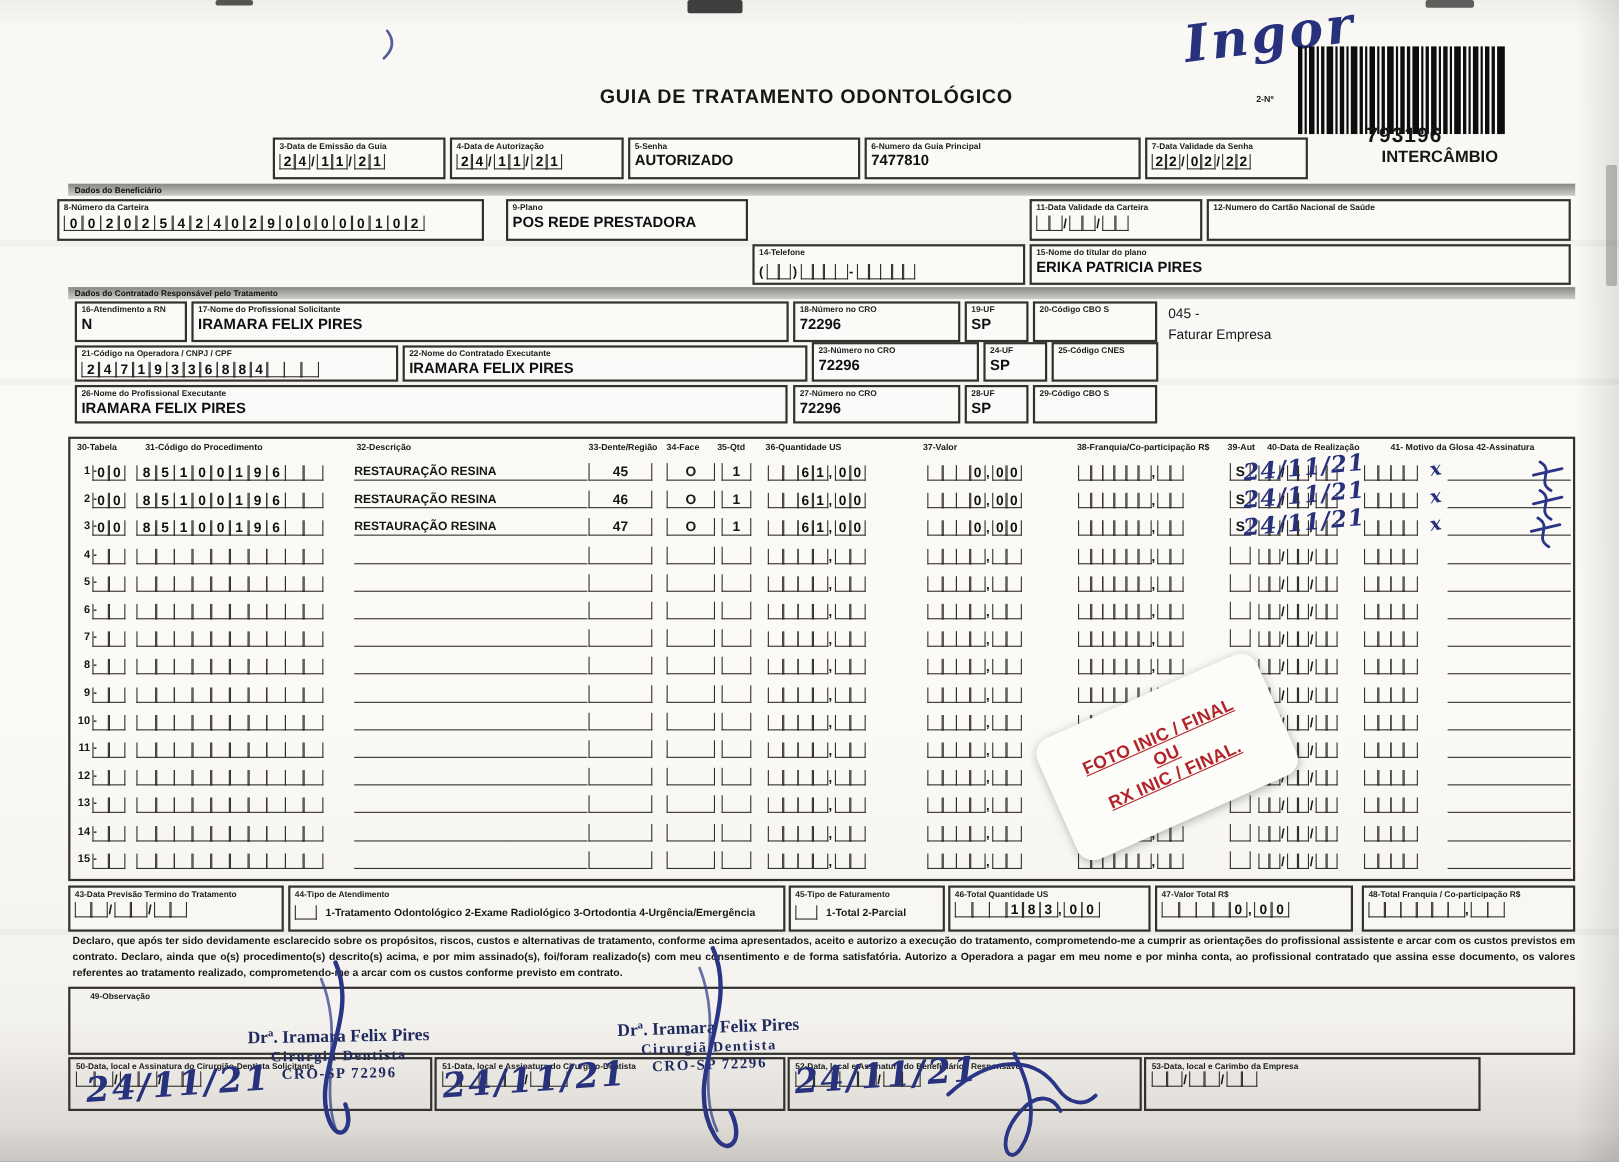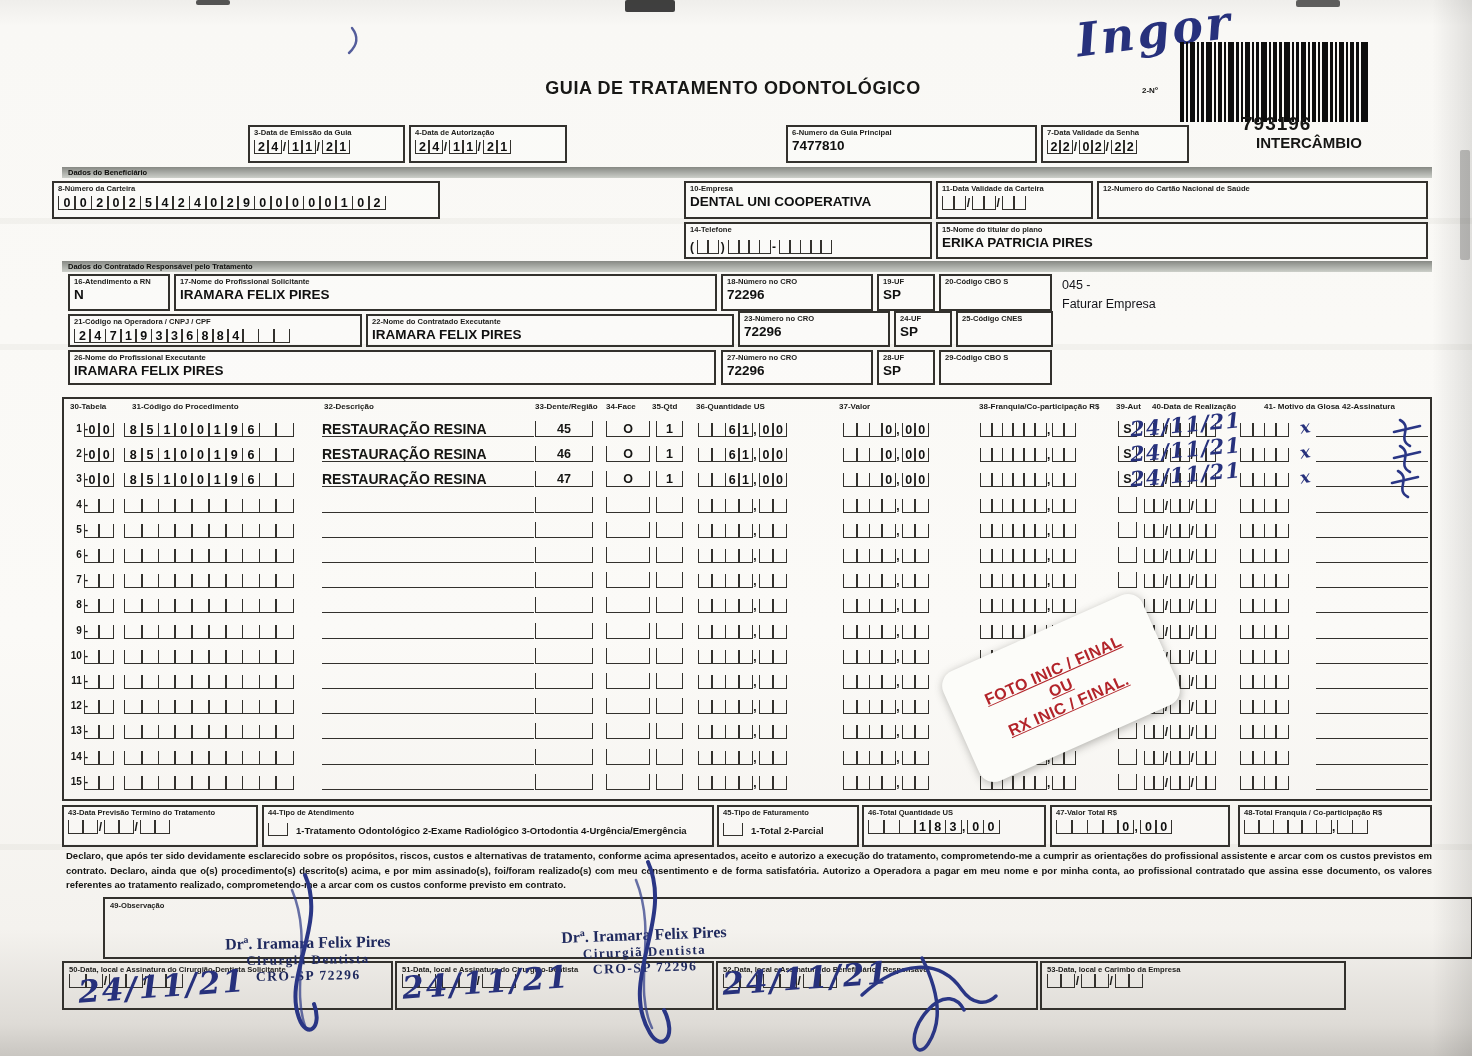--- a/index.html
+++ b/index.html
@@ -48,40 +48,40 @@
   .phone{display:inline-flex;align-items:flex-end;gap:3px;margin-top:3px;font-weight:bold;font-style:normal;}
   .phone i{font-style:normal;font-size:12px;line-height:14px;}
   .bill{position:absolute;left:1062px;top:276px;font-size:12.5px;line-height:1.5;color:#14141a;}
   
   .tframe{position:absolute;left:62px;top:397px;width:1370px;height:404px;border:2px solid #33312d;}
   .thead span{position:absolute;top:3px;font-size:8px;font-weight:bold;white-space:nowrap;color:#1b1b19;}
   .prow{position:absolute;left:0;width:100%;height:25px;}
   .pn{position:absolute;left:2px;top:7px;width:22px;text-align:right;font-size:10px;font-weight:bold;}
   .rb{position:absolute;bottom:4px;}
   .pdesc{position:absolute;left:258px;width:212px;bottom:4px;height:17px;line-height:18px;
-    border-bottom:1.8px solid #33312d;font-size:14px;font-weight:bold;white-space:nowrap;}
+    border-bottom:1.8px solid #33312d;font-size:11px;font-weight:bold;white-space:nowrap;}
   .pcell{position:absolute;bottom:4px;height:16px;line-height:17px;border-left:1.7px solid #33312d;
     border-right:1.7px solid #33312d;border-bottom:1.7px solid #33312d;text-align:center;
     font-weight:bold;font-size:12.5px;}
   .psig{position:absolute;left:1252px;width:112px;bottom:4px;height:14px;border-bottom:1.8px solid #33312d;}
   .hdate{position:absolute;left:1066px;top:-4px;font-size:21px;font-weight:bold;letter-spacing:1px;transform:rotate(-5deg);}
   .hx{position:absolute;left:1236px;top:1px;font-size:17px;font-weight:bold;transform:rotate(-10deg);}
   
   .sticker{position:absolute;left:952px;top:628px;width:218px;height:120px;background:#fcfcf9;
     border-radius:16px;transform:rotate(-24deg);box-shadow:0 2px 9px rgba(60,60,55,.38);
     display:flex;flex-direction:column;justify-content:center;align-items:center;gap:1px;z-index:5;}
   .sticker span{color:#b3242a;font-weight:bold;font-size:16px;letter-spacing:.4px;
     text-decoration:underline;white-space:nowrap;}
   
   .opts{display:flex;align-items:flex-end;gap:8px;margin-top:6px;font-size:9.5px;font-weight:bold;white-space:nowrap;}
   .chk{display:inline-block;width:20px;height:13px;border-left:1.7px solid #33312d;
     border-right:1.7px solid #33312d;border-bottom:1.7px solid #33312d;}
   .decl{position:absolute;left:66px;top:849px;width:1366px;font-size:9.5px;font-weight:bold;
     line-height:1.55;text-align:justify;color:#141412;}
-  .obox{position:absolute;left:62px;top:897px;width:1370px;height:62px;border:2px solid #33312d;padding:2px 5px;margin-left:41px;}
+  .obox{position:absolute;left:62px;top:897px;width:1370px;height:62px;border:2px solid #33312d;padding:2px 18px;}
   .sigbox{position:absolute;top:961px;height:49px;border:2px solid #33312d;padding:2px 5px;}
   .stamp{position:absolute;text-align:center;color:#202a5e;font-family:"Liberation Serif",serif;z-index:6;}
   .stamp .s1{display:block;font-weight:bold;font-size:16px;white-space:nowrap;}
   .stamp .s2{display:block;font-weight:bold;font-size:13px;letter-spacing:1.5px;}
   .stamp .s3{display:block;font-weight:bold;font-size:13.5px;letter-spacing:1.5px;}
   .bigdate{position:absolute;font-size:31px;font-weight:bold;letter-spacing:2px;transform:rotate(-4deg);z-index:7;}
   .ink{position:absolute;left:0;top:0;z-index:9;pointer-events:none;}
 </style>
 </head>
 <body>
@@ -173,20 +173,24 @@
           <i class="cc" style="width:15px">1</i>
           <i class="cc" style="width:15px">1</i>
         </span>
         <i class="sl">/</i>
         <span class="cgrp">
           <i class="cc" style="width:15px">2</i>
           <i class="cc" style="width:15px">1</i>
         </span>
       </span>
   </div>
+  <div class="fbox" style="left:571px;top:125px;width:211px;height:38px">
+    <span class="flabel">5-Senha</span>
+    <span class="fvalue">AUTORIZADO</span>
+  </div>
   <div class="fbox" style="left:786px;top:125px;width:251px;height:38px">
     <span class="flabel">6-Numero da Guia Principal</span>
     <span class="fvalue">7477810</span>
   </div>
   <div class="fbox" style="left:1041px;top:125px;width:148px;height:38px">
     <span class="flabel">7-Data Validade da Senha</span>
     <span class="comb">
         <span class="cgrp">
           <i class="cc" style="width:14px">2</i>
           <i class="cc" style="width:14px">2</i>
@@ -224,23 +228,23 @@
         <i class="cc" style="width:18px">0</i>
         <i class="cc" style="width:18px">0</i>
         <i class="cc" style="width:18px">0</i>
         <i class="cc" style="width:18px">0</i>
         <i class="cc" style="width:18px">0</i>
         <i class="cc" style="width:18px">1</i>
         <i class="cc" style="width:18px">0</i>
         <i class="cc" style="width:18px">2</i>
       </span>
   </div>
-  <div class="fbox" style="left:684px;top:181px;width:248px;height:38px">
-    <span class="flabel">10-Empresa</span>
-    <span class="fvalue">DENTAL UNI  COOPERATIVA</span>
+  <div class="fbox" style="left:460px;top:181px;width:220px;height:38px">
+    <span class="flabel">9-Plano</span>
+    <span class="fvalue">POS REDE PRESTADORA</span>
   </div>
   <div class="fbox" style="left:936px;top:181px;width:157px;height:38px">
     <span class="flabel">11-Data Validade da Carteira</span>
     <span class="comb">
         <span class="cgrp">
           <i class="cc" style="width:13px"></i>
           <i class="cc" style="width:13px"></i>
         </span>
         <i class="sl">/</i>
         <span class="cgrp">

